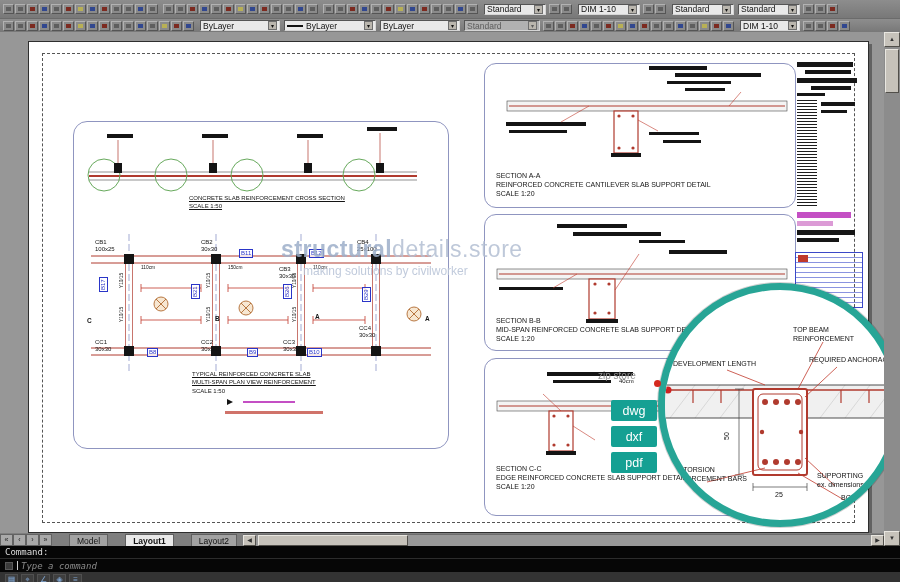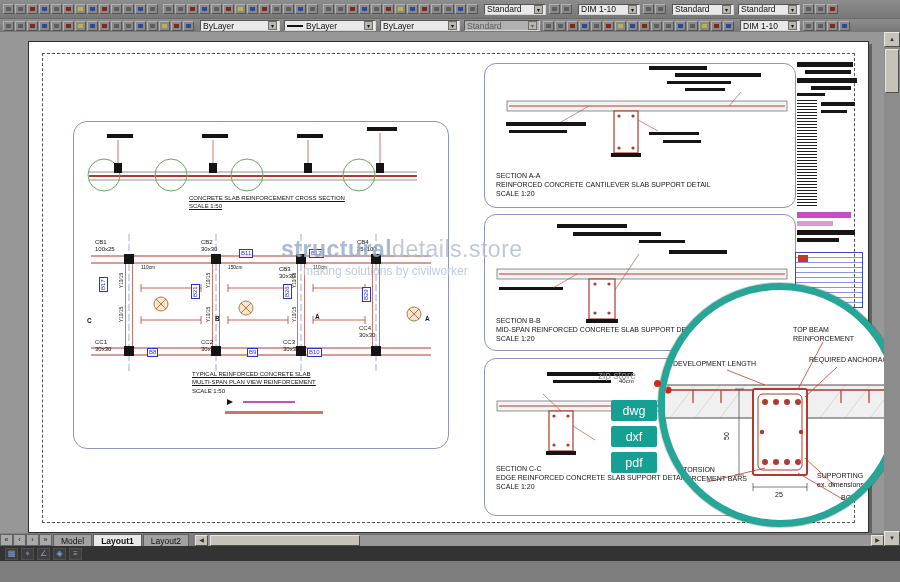--- a/index.html
+++ b/index.html
@@ -55,21 +55,21 @@
   .mag{position:absolute;left:658px;top:251px;width:244px;height:244px;border:7px solid #27a596;border-radius:50%;background:#fff;overflow:hidden;z-index:10;box-shadow:0 0 0 1px rgba(0,0,0,.18)}
   .mlbl{position:absolute;font-size:7px;line-height:8px;color:#111;white-space:nowrap;z-index:2}
   .badge{position:absolute;left:611px;width:46px;height:21px;background:#15a093;color:#fff;font-size:12.5px;display:flex;align-items:center;justify-content:center;border-radius:2px;z-index:11}
   .dot{position:absolute;left:654px;top:348px;width:7px;height:7px;background:#d42a1e;border-radius:50%;z-index:12}
   
   .vscroll{position:absolute;left:884px;top:0;width:16px;height:514px;background:#8c8c8c}
   .sbtn{position:absolute;left:0;width:16px;height:15px;background:#c6c2ba;border:1px solid;border-color:#e9e7e1 #514f4a #514f4a #e9e7e1;font-size:6px;line-height:12px;text-align:center;color:#333}
   .vthumb{position:absolute;left:1px;top:17px;width:14px;height:44px;background:#c6c2ba;border:1px solid;border-color:#e9e7e1 #514f4a #514f4a #e9e7e1}
   .tabstrip{position:absolute;left:0;top:501px;width:884px;height:13px;background:#7f7f7f;display:flex;align-items:flex-end;font-size:8.5px}
   .vcr{width:13px;height:12px;background:#a9a9a9;border:1px solid #636363;text-align:center;line-height:10px;font-size:7px;color:#222}
-  .tab{padding:0 7px;height:12px;line-height:12px;background:#a2a2a2;border:1px solid #5f5f5f;border-bottom:none;margin-left:1px}
+  .tab{padding:0 7px;height:12px;line-height:12px;background:#a2a2a2;border:1px solid #5f5f5f;border-bottom:none;margin-left:17px}
   .tab.active{background:#e9e9e9;font-weight:bold}
   .hscroll{flex:1;height:12px;margin-left:6px;background:#989898;position:relative;border-top:1px solid #6c6c6c}
   .harrow{position:absolute;top:0;width:13px;height:11px;background:#c6c2ba;border:1px solid;border-color:#e9e7e1 #514f4a #514f4a #e9e7e1;font-size:6px;line-height:9px;text-align:center;color:#333}
   .hthumb{position:absolute;left:15px;top:0;width:150px;height:11px;background:#c6c2ba;border:1px solid;border-color:#e9e7e1 #514f4a #514f4a #e9e7e1}
   
   .cmd{height:26px;background:#060606;color:#ddd;font-family:"DejaVu Sans Mono",monospace;font-size:9px}
   .cmd-row1{height:13px;line-height:13px;padding:0 5px;border-bottom:1px solid #2c2c2c}
   .cmd-row2{height:13px;display:flex;align-items:center;padding:0 5px;color:#8a8a8a;font-style:italic}
   .cmd-icon{width:8px;height:8px;background:#3a3a3a;border:1px solid #585858;margin-right:4px}
   .caret{width:1px;height:9px;background:#cfcfcf;margin-right:3px}
@@ -568,20 +568,28 @@
       <div class="tab active">Layout1</div>
       <div class="tab">Layout2</div>
       <div class="hscroll">
         <div class="harrow" style="left:0">◀</div>
         <div class="hthumb"></div>
         <div class="harrow" style="right:0">▶</div>
       </div>
     </div>
   </div>
 
+  <div class="cmd">
+    <div class="cmd-row1">Command:</div>
+    <div class="cmd-row2">
+      <span class="cmd-icon"></span>
+      <span class="caret"></span>
+      <span>Type a command</span>
+    </div>
+  </div>
 
   <div class="status">
     <div class="sic">▦</div>
     <div class="sic">⌖</div>
     <div class="sic">∠</div>
     <div class="sic">◈</div>
     <div class="sic">≡</div>
   </div>
 
 </div>

